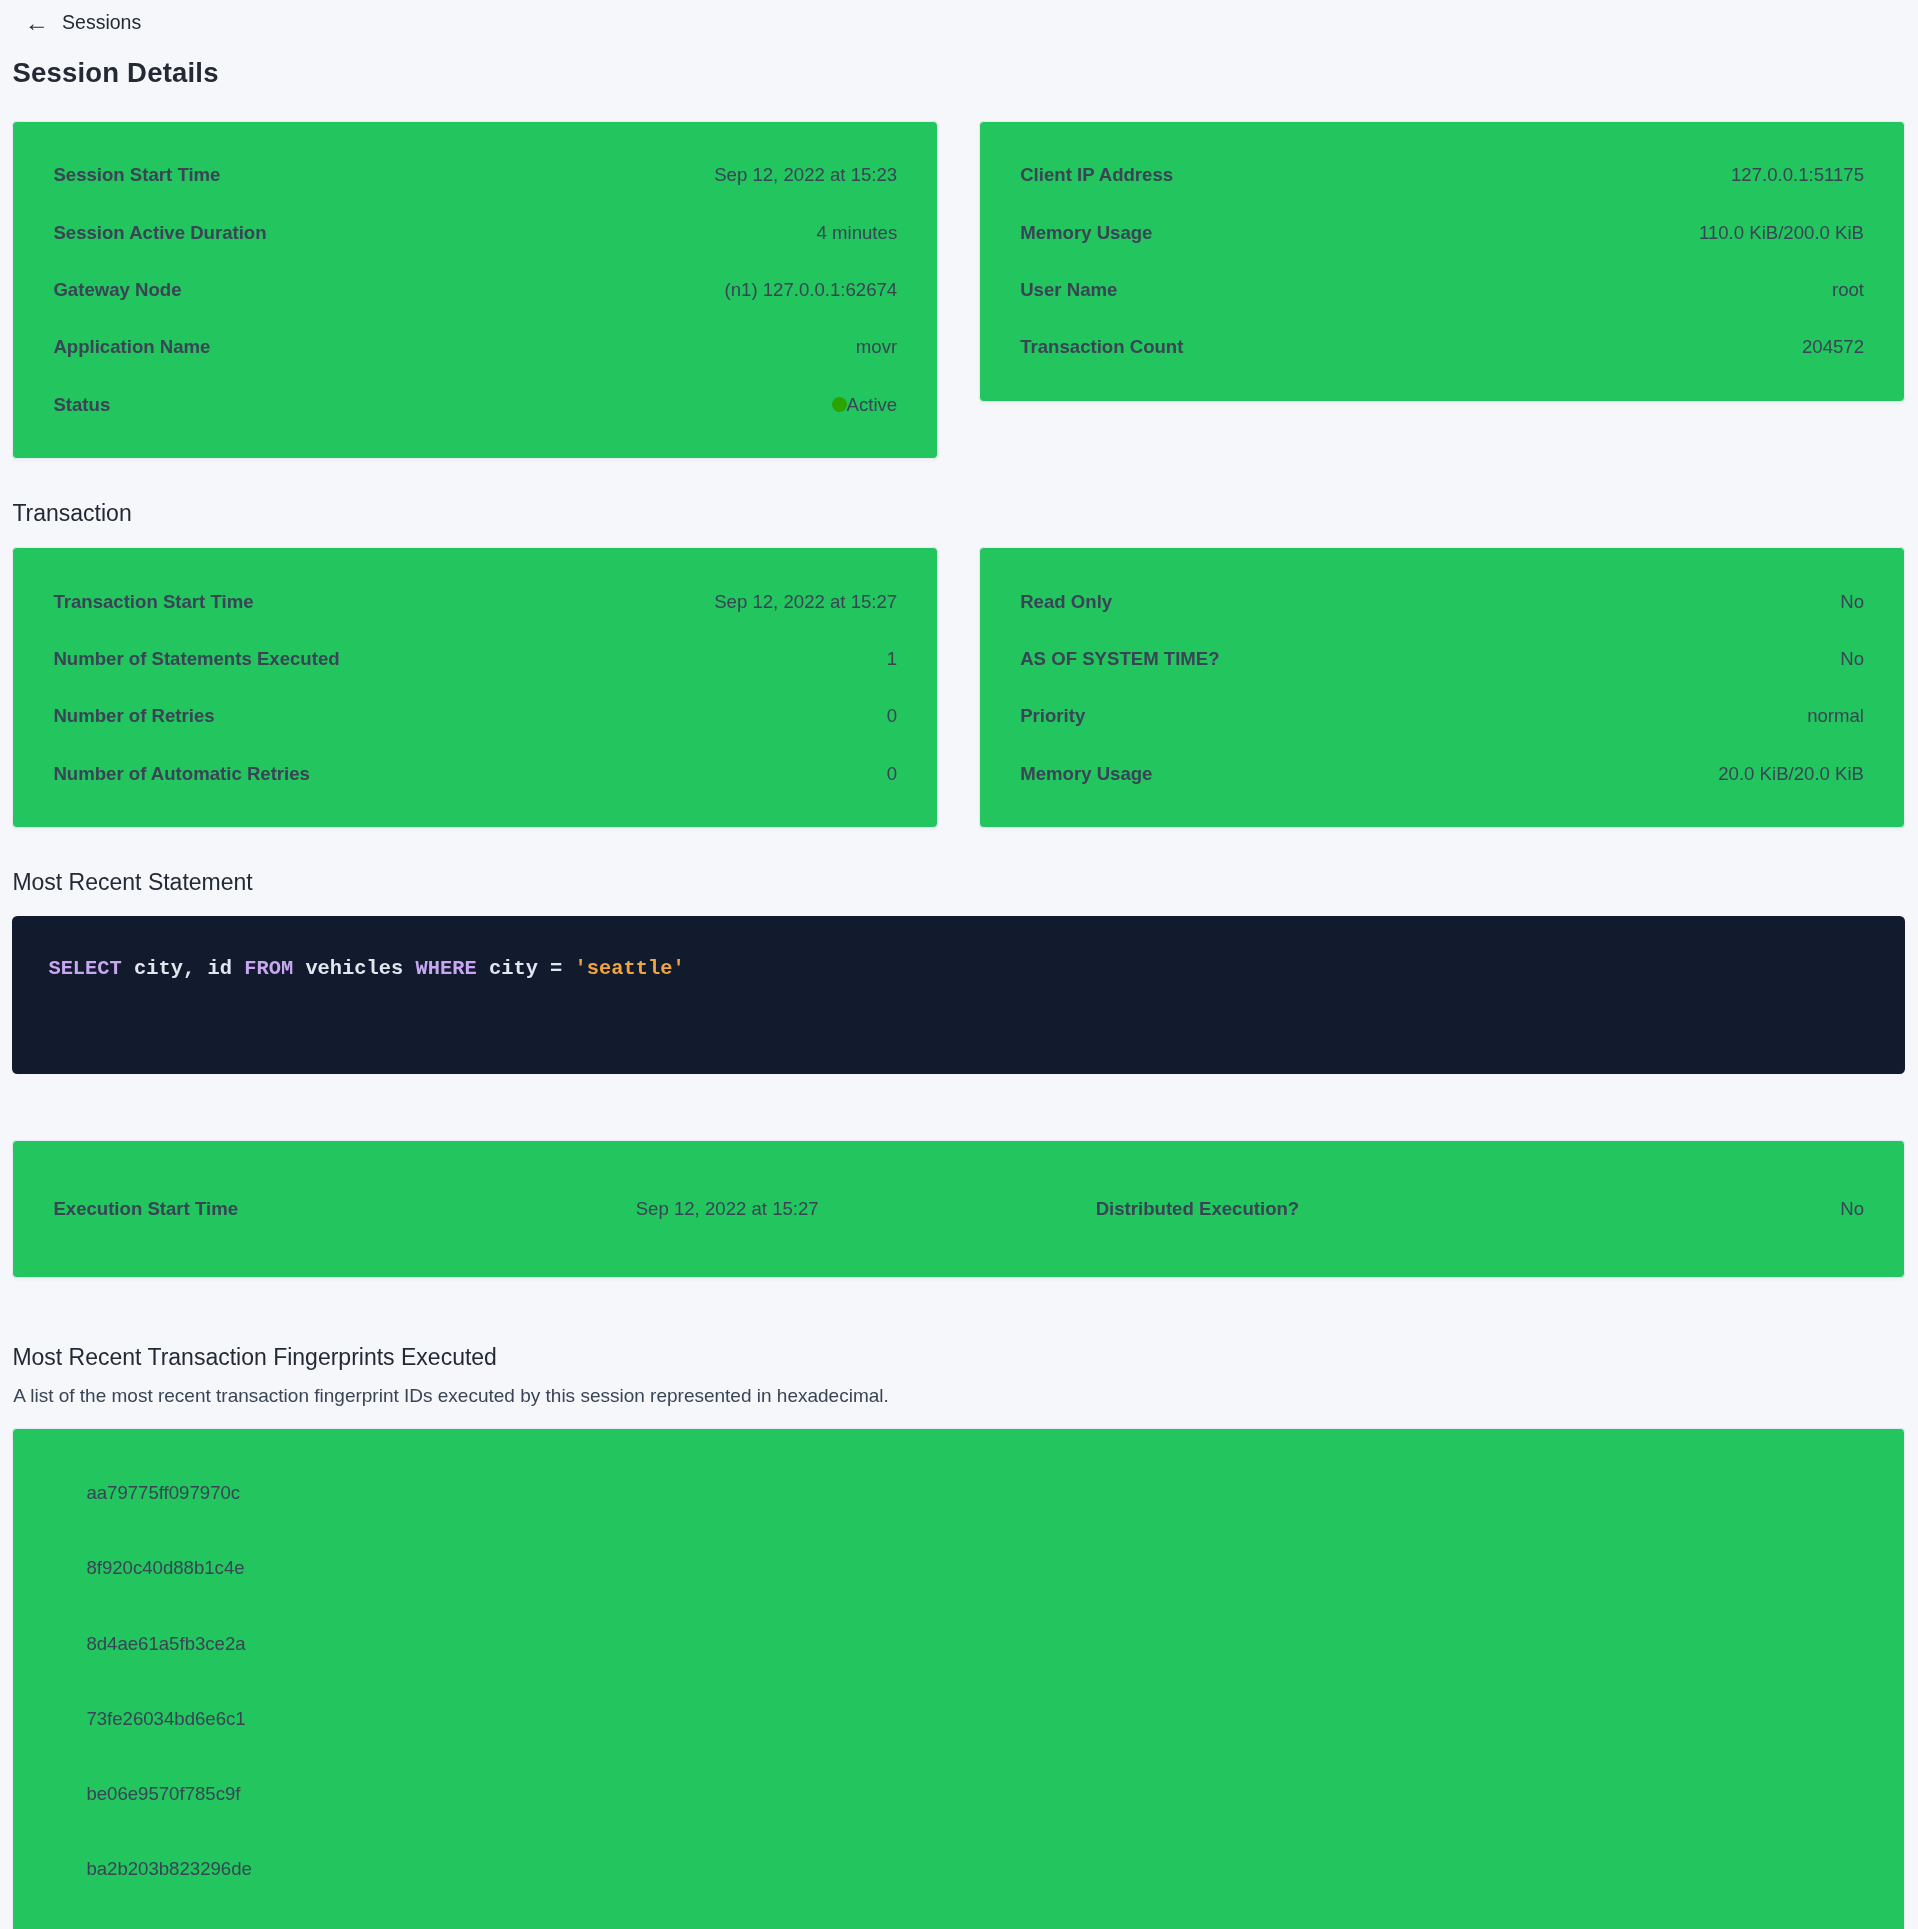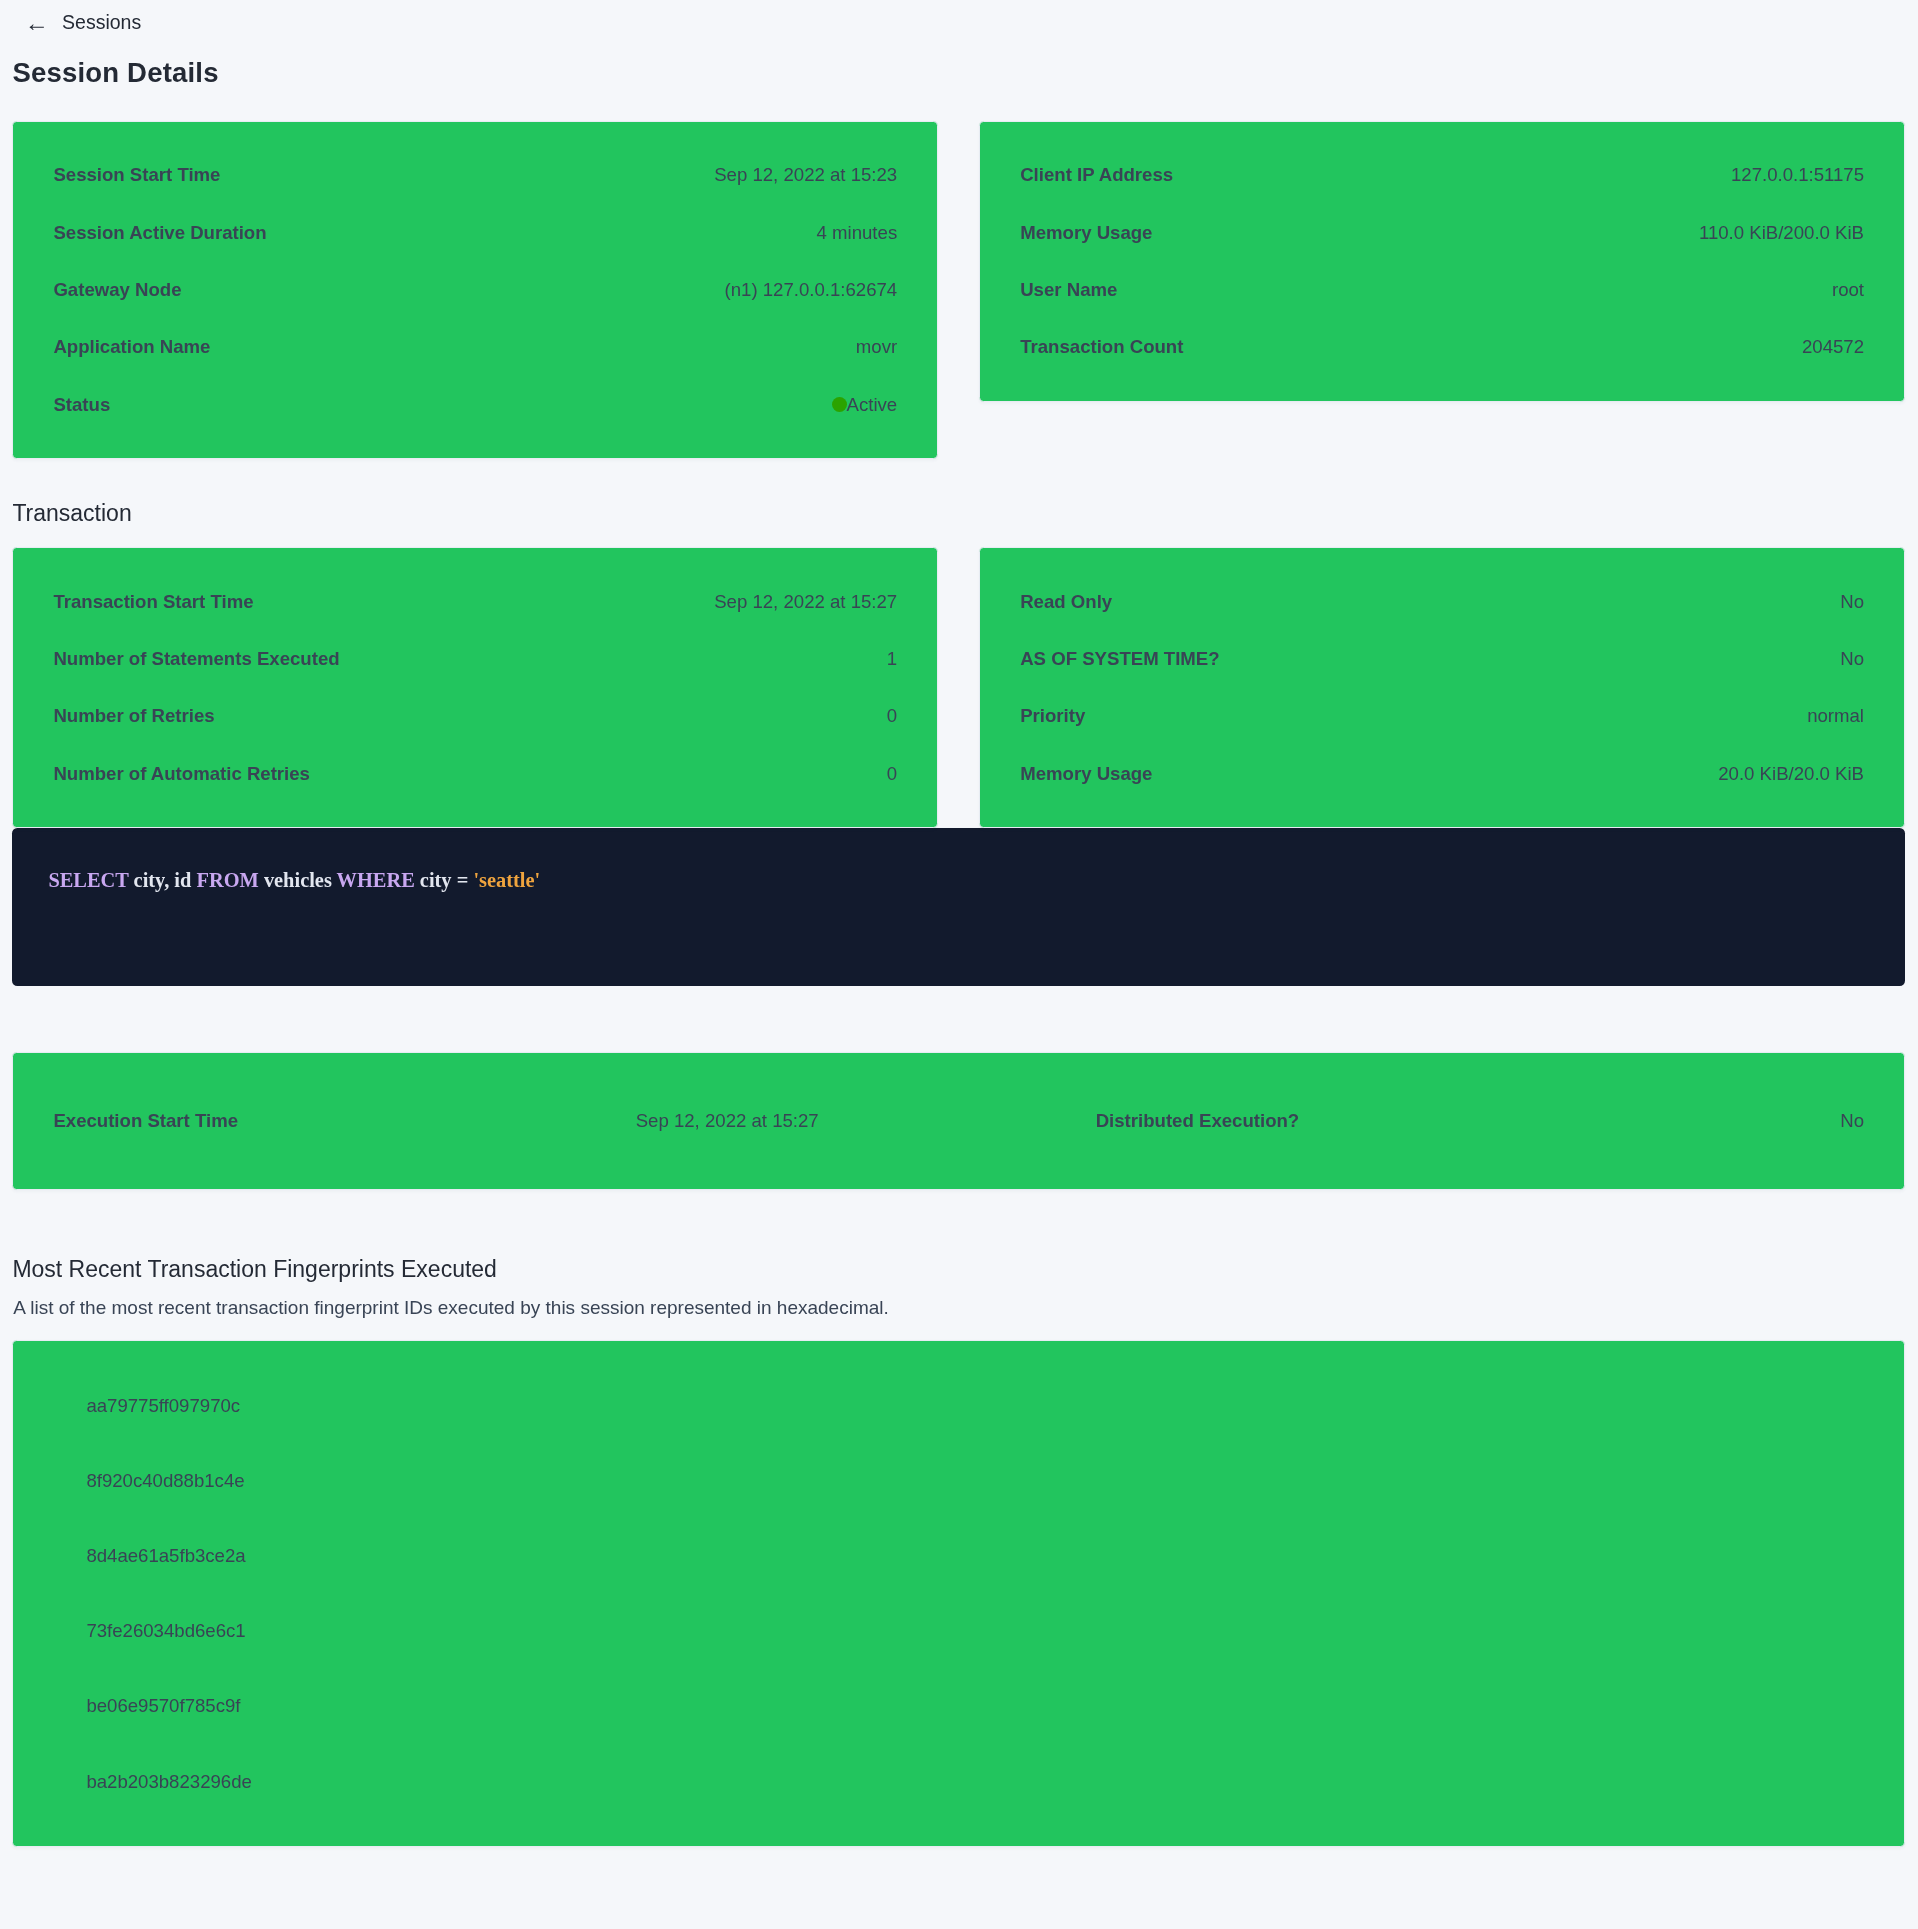--- a/index.html
+++ b/index.html
@@ -90,21 +90,21 @@
     color: #242a35;
     margin: 41px 0 19.5px 0;
   }
 
   
   .code-block {
     background: #121a2d;
     border-radius: 5.3px;
     min-height: 158px;
     padding: 41px 36px;
-    font-family: Liberation Serif, serif;
+    font-family: Liberation Mono, monospace;
     font-size: 20.4px;
     font-weight: 600;
     white-space: pre;
     color: #e2e6ef;
   }
   .tok-kw { color: #c8a7f0; }
   .tok-plain { color: #e2e6ef; }
   .tok-str { color: #efa43e; }
 
   
@@ -225,20 +225,21 @@
         <span class="value">normal</span>
       </div>
       <div class="kv-row">
         <span class="label">Memory Usage</span>
         <span class="value">20.0 KiB/20.0 KiB</span>
       </div>
     </div>
   </div>
 
   
+  <h2 class="section-heading">Most Recent Statement</h2>
   <div class="code-block"><span class="tok-kw">SELECT</span><span class="tok-plain"> city, id </span><span class="tok-kw">FROM</span><span class="tok-plain"> vehicles </span><span class="tok-kw">WHERE</span><span class="tok-plain"> city = </span><span class="tok-str">'seattle'</span></div>
 
   
   <div class="card execution-card">
     <div class="pair left">
       <span class="label">Execution Start Time</span>
       <span class="value">Sep 12, 2022 at 15:27</span>
     </div>
     <div class="pair right">
       <span class="label">Distributed Execution?</span>

